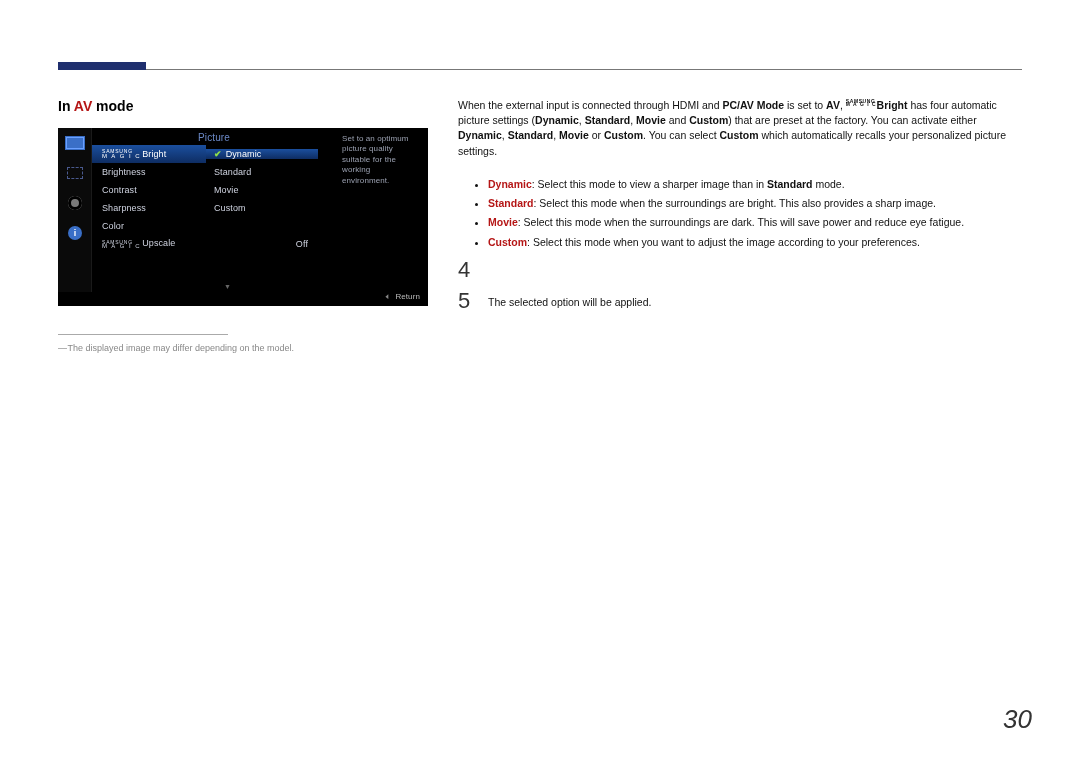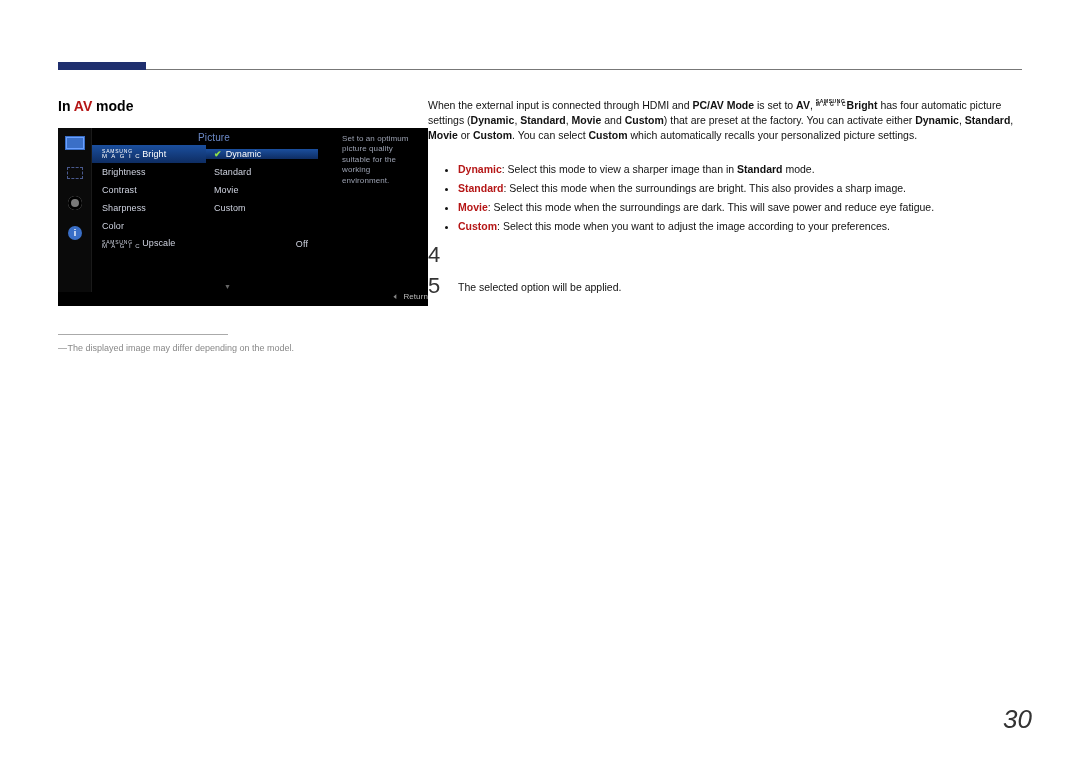--- a/index.html
+++ b/index.html
@@ -25,20 +25,21 @@
     background: #1f2f6e;
   }
   .top-line {
     flex: 1;
     height: 1px;
     background: #777;
     margin-bottom: 0;
   }
   .cols {
     display: flex;
+    gap: 30px;
   }
   .left {
     width: 370px;
     flex: none;
   }
   .right {
     flex: 1;
     font-size: 10.5px;
     line-height: 1.45;
     color: #111;
@@ -131,21 +132,21 @@
 
   .osd-desc {
     position:absolute; right:0; top:6px; width:86px;
     font-size:8px; color:#9aa0b0; line-height:1.3;
     padding-right:8px;
   }
 
   .osd-footer {
     position:absolute; left:0; right:0; bottom:0; height:14px;
     background:#000; text-align:right; font-size:8px;
-    color:#bbb;
+    padding-right:8px; color:#bbb;
   }
   .ret-tri { display:inline-block; transform:scaleX(.6); margin-right:4px; color:#888;}
 
   .footnote-rule {
     width: 170px; height:1px; background:#aaa;
     margin: 28px 0 8px 0;
   }
   .footnote {
     font-size: 9px; color:#888;
   }

